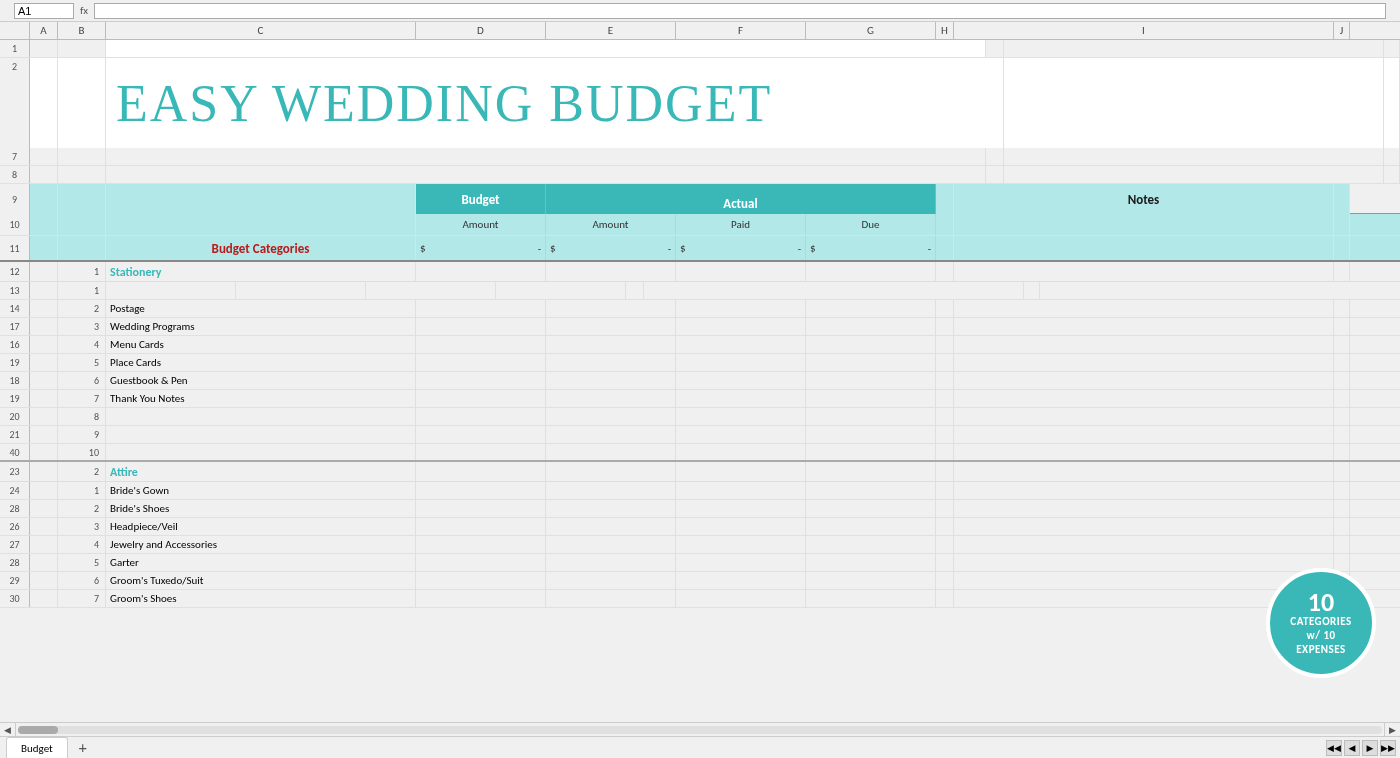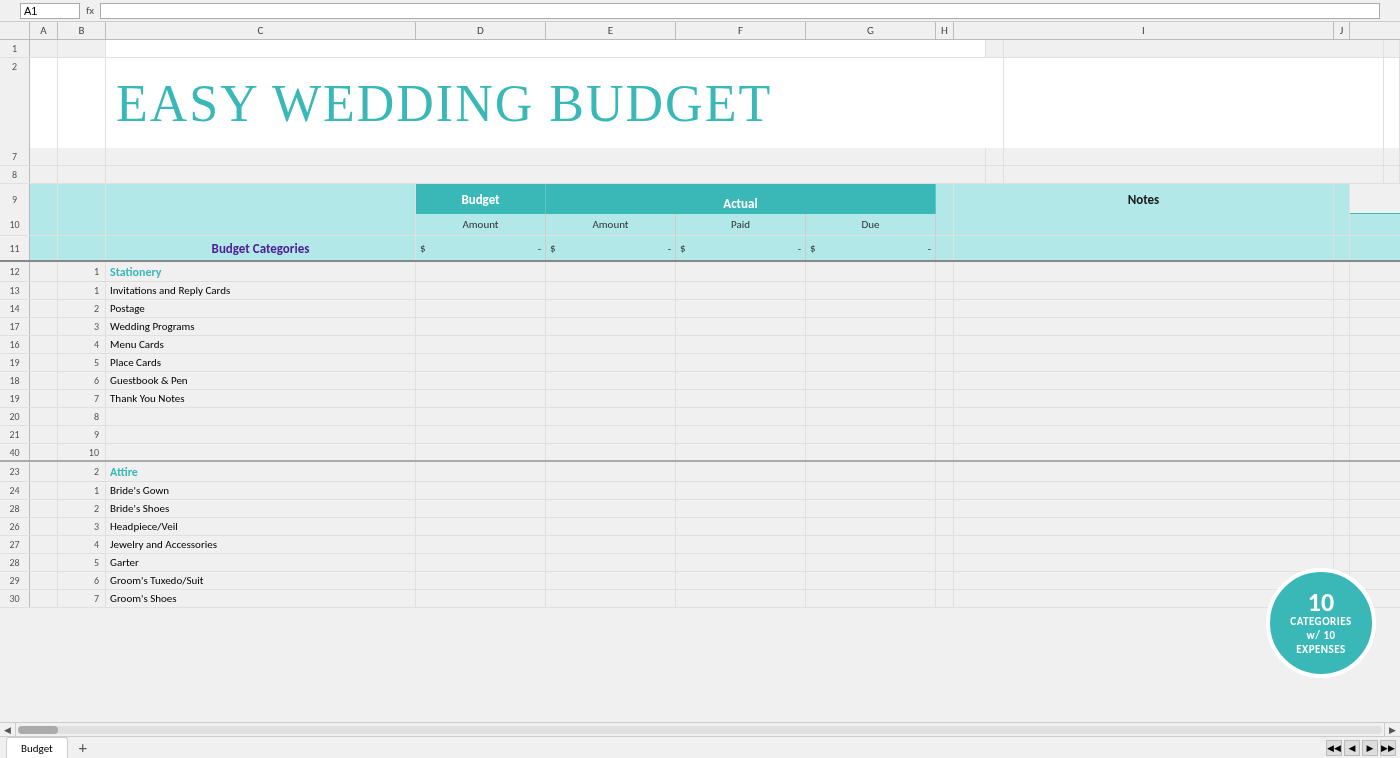--- a/index.html
+++ b/index.html
@@ -22,21 +22,21 @@
       background: #f0f0f0;
     }
 
     
     .ribbon {
       height: 22px;
       background: #f0f0f0;
       border-bottom: 1px solid #ccc;
       display: flex;
       align-items: center;
-      padding: 0 20px;
+      padding: 0 14px;
       gap: 6px;
     }
 
     .name-box {
       width: 60px;
       height: 16px;
       border: 1px solid #aaa;
       font-size: 11px;
       padding: 0 3px;
       background: white;
@@ -178,21 +178,21 @@
     .header-sub {
       background: #b2e8e8;
       color: #333;
       font-size: 11px;
       justify-content: center;
       border-right: 1px solid #ccc;
     }
 
     .header-categories {
       background: #b2e8e8;
-      color: #4c1d95;
+      color: #b91c1c;
       font-weight: bold;
       font-size: 13px;
       justify-content: center;
     }
 
     .totals-dollar {
       background: #b2e8e8;
       color: #333;
       font-size: 11px;
       justify-content: space-between;
@@ -461,21 +461,20 @@
         <div class="cell col-g"></div>
         <div class="cell col-h"></div>
         <div class="cell col-i"></div>
         <div class="cell col-j"></div>
       </div>
 
       <div class="grid-row data-row">
         <div class="row-num">13</div>
         <div class="cell col-a"></div>
         <div class="cell col-b item-num">1</div>
-        <div class="cell col-c">Invitations and Reply Cards</div>
         <div class="cell col-d"></div>
         <div class="cell col-e"></div>
         <div class="cell col-f"></div>
         <div class="cell col-g"></div>
         <div class="cell col-h"></div>
         <div class="cell col-i"></div>
         <div class="cell col-j"></div>
       </div>
       <div class="grid-row data-row">
         <div class="row-num">14</div>

